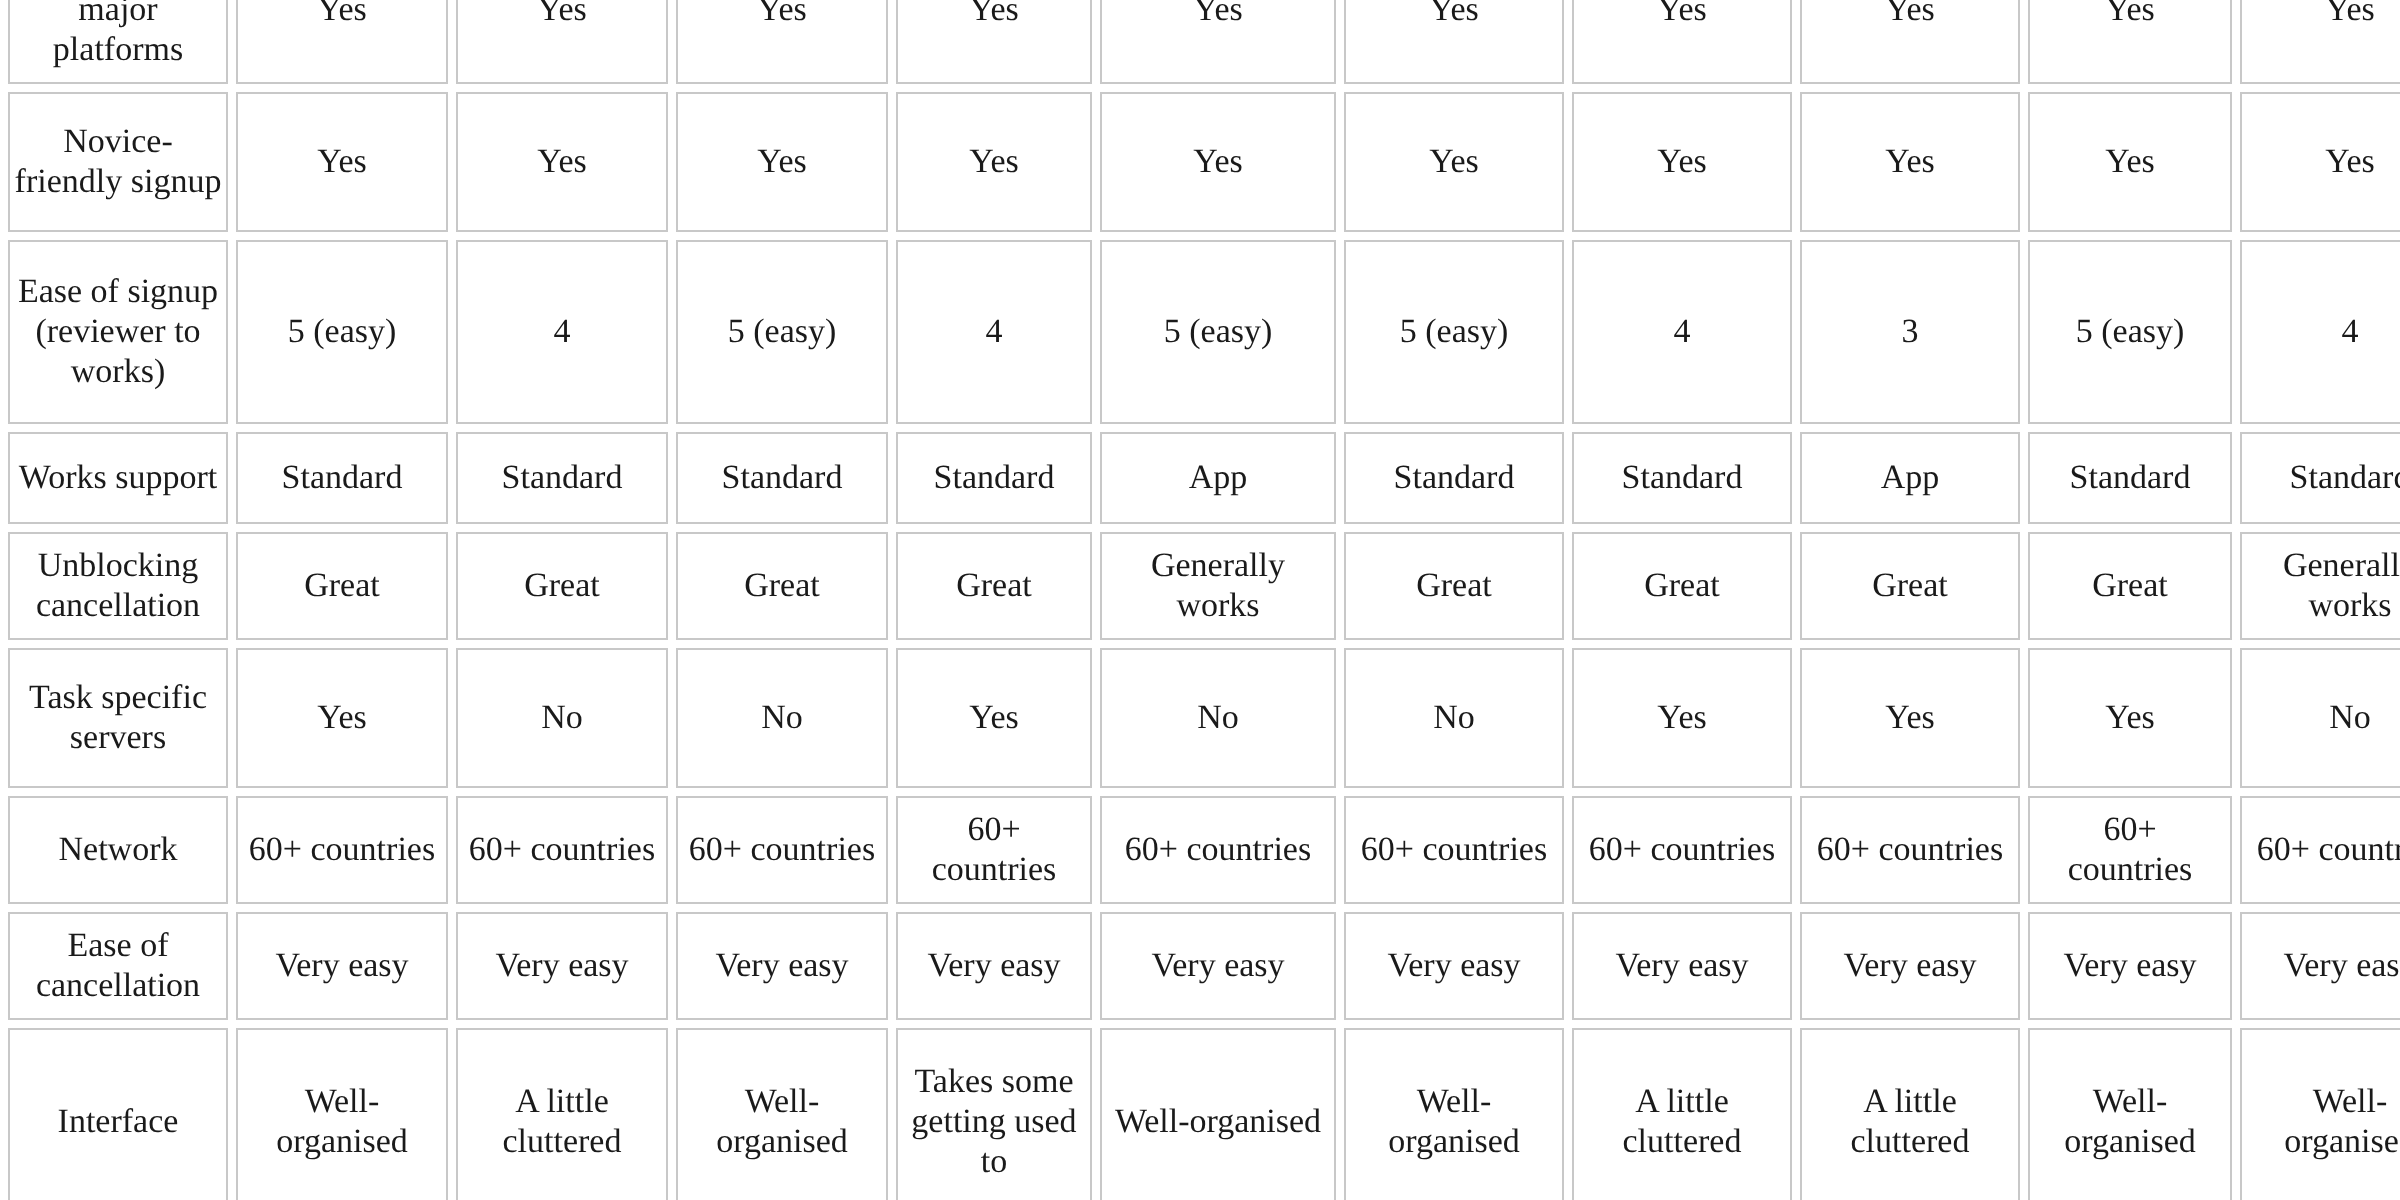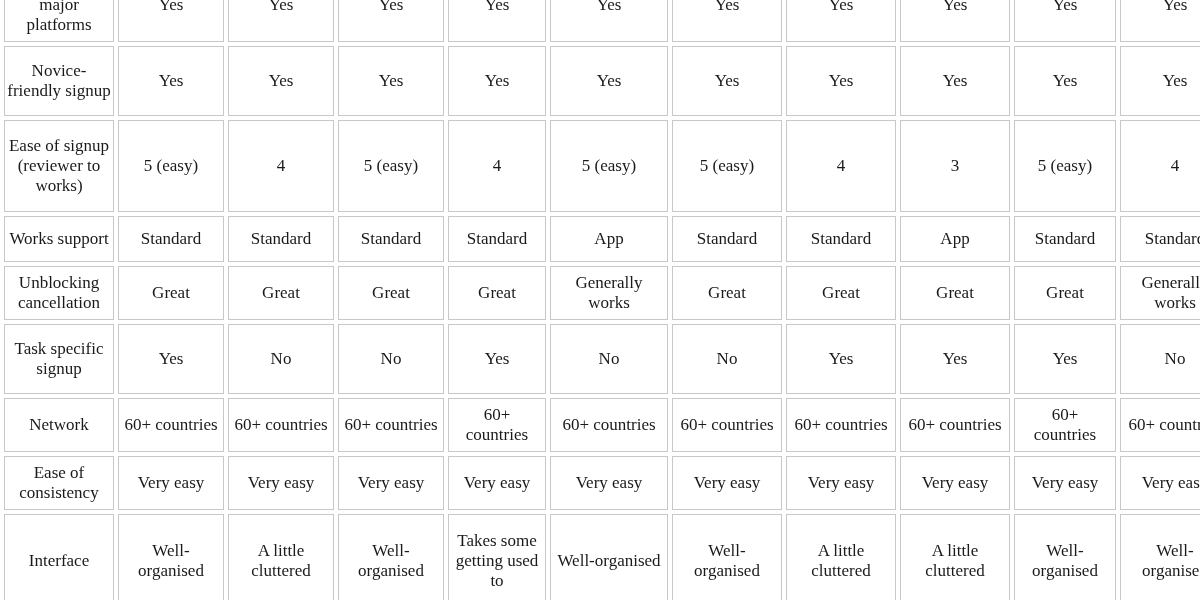--- a/index.html
+++ b/index.html
@@ -141,21 +141,21 @@
           <td>Great</td>
           <td>Great</td>
           <td>Generally works</td>
           <td>Great</td>
           <td>Great</td>
           <td>Great</td>
           <td>Great</td>
           <td>Generally works</td>
         </tr>
         <tr style="height:70px;">
-          <td class="rowhead">Task specific signup</td>
+          <td class="rowhead">Task specific servers</td>
           <td>Yes</td>
           <td>No</td>
           <td>No</td>
           <td>Yes</td>
           <td>No</td>
           <td>No</td>
           <td>Yes</td>
           <td>Yes</td>
           <td>Yes</td>
           <td>No</td>
@@ -167,21 +167,21 @@
           <td>60+ countries</td>
           <td>60+ countries</td>
           <td>60+ countries</td>
           <td>60+ countries</td>
           <td>60+ countries</td>
           <td>60+ countries</td>
           <td>60+ countries</td>
           <td>60+ countries</td>
         </tr>
         <tr style="height:46px;">
-          <td class="rowhead">Ease of consistency</td>
+          <td class="rowhead">Ease of cancellation</td>
           <td>Very easy</td>
           <td>Very easy</td>
           <td>Very easy</td>
           <td>Very easy</td>
           <td>Very easy</td>
           <td>Very easy</td>
           <td>Very easy</td>
           <td>Very easy</td>
           <td>Very easy</td>
           <td>Very easy</td>

